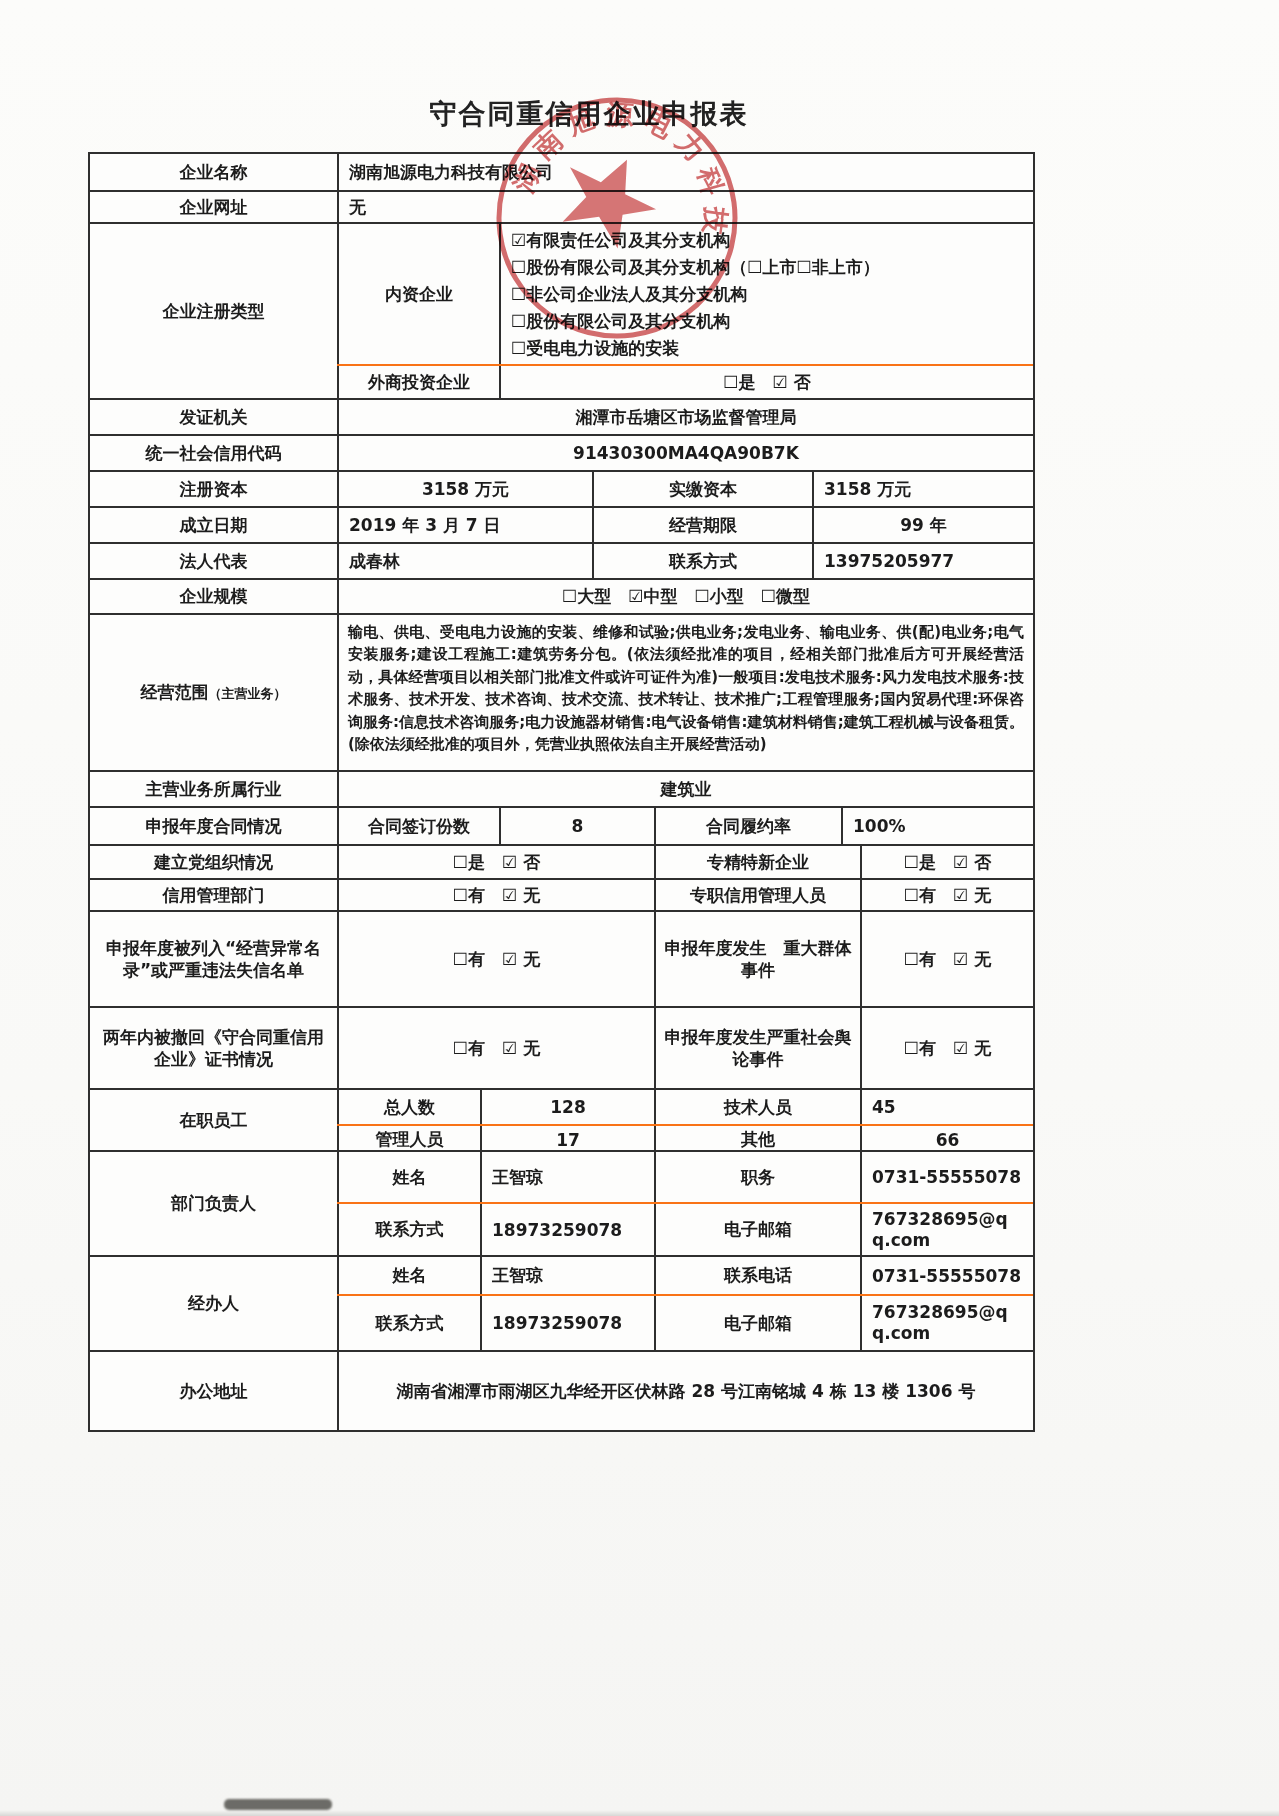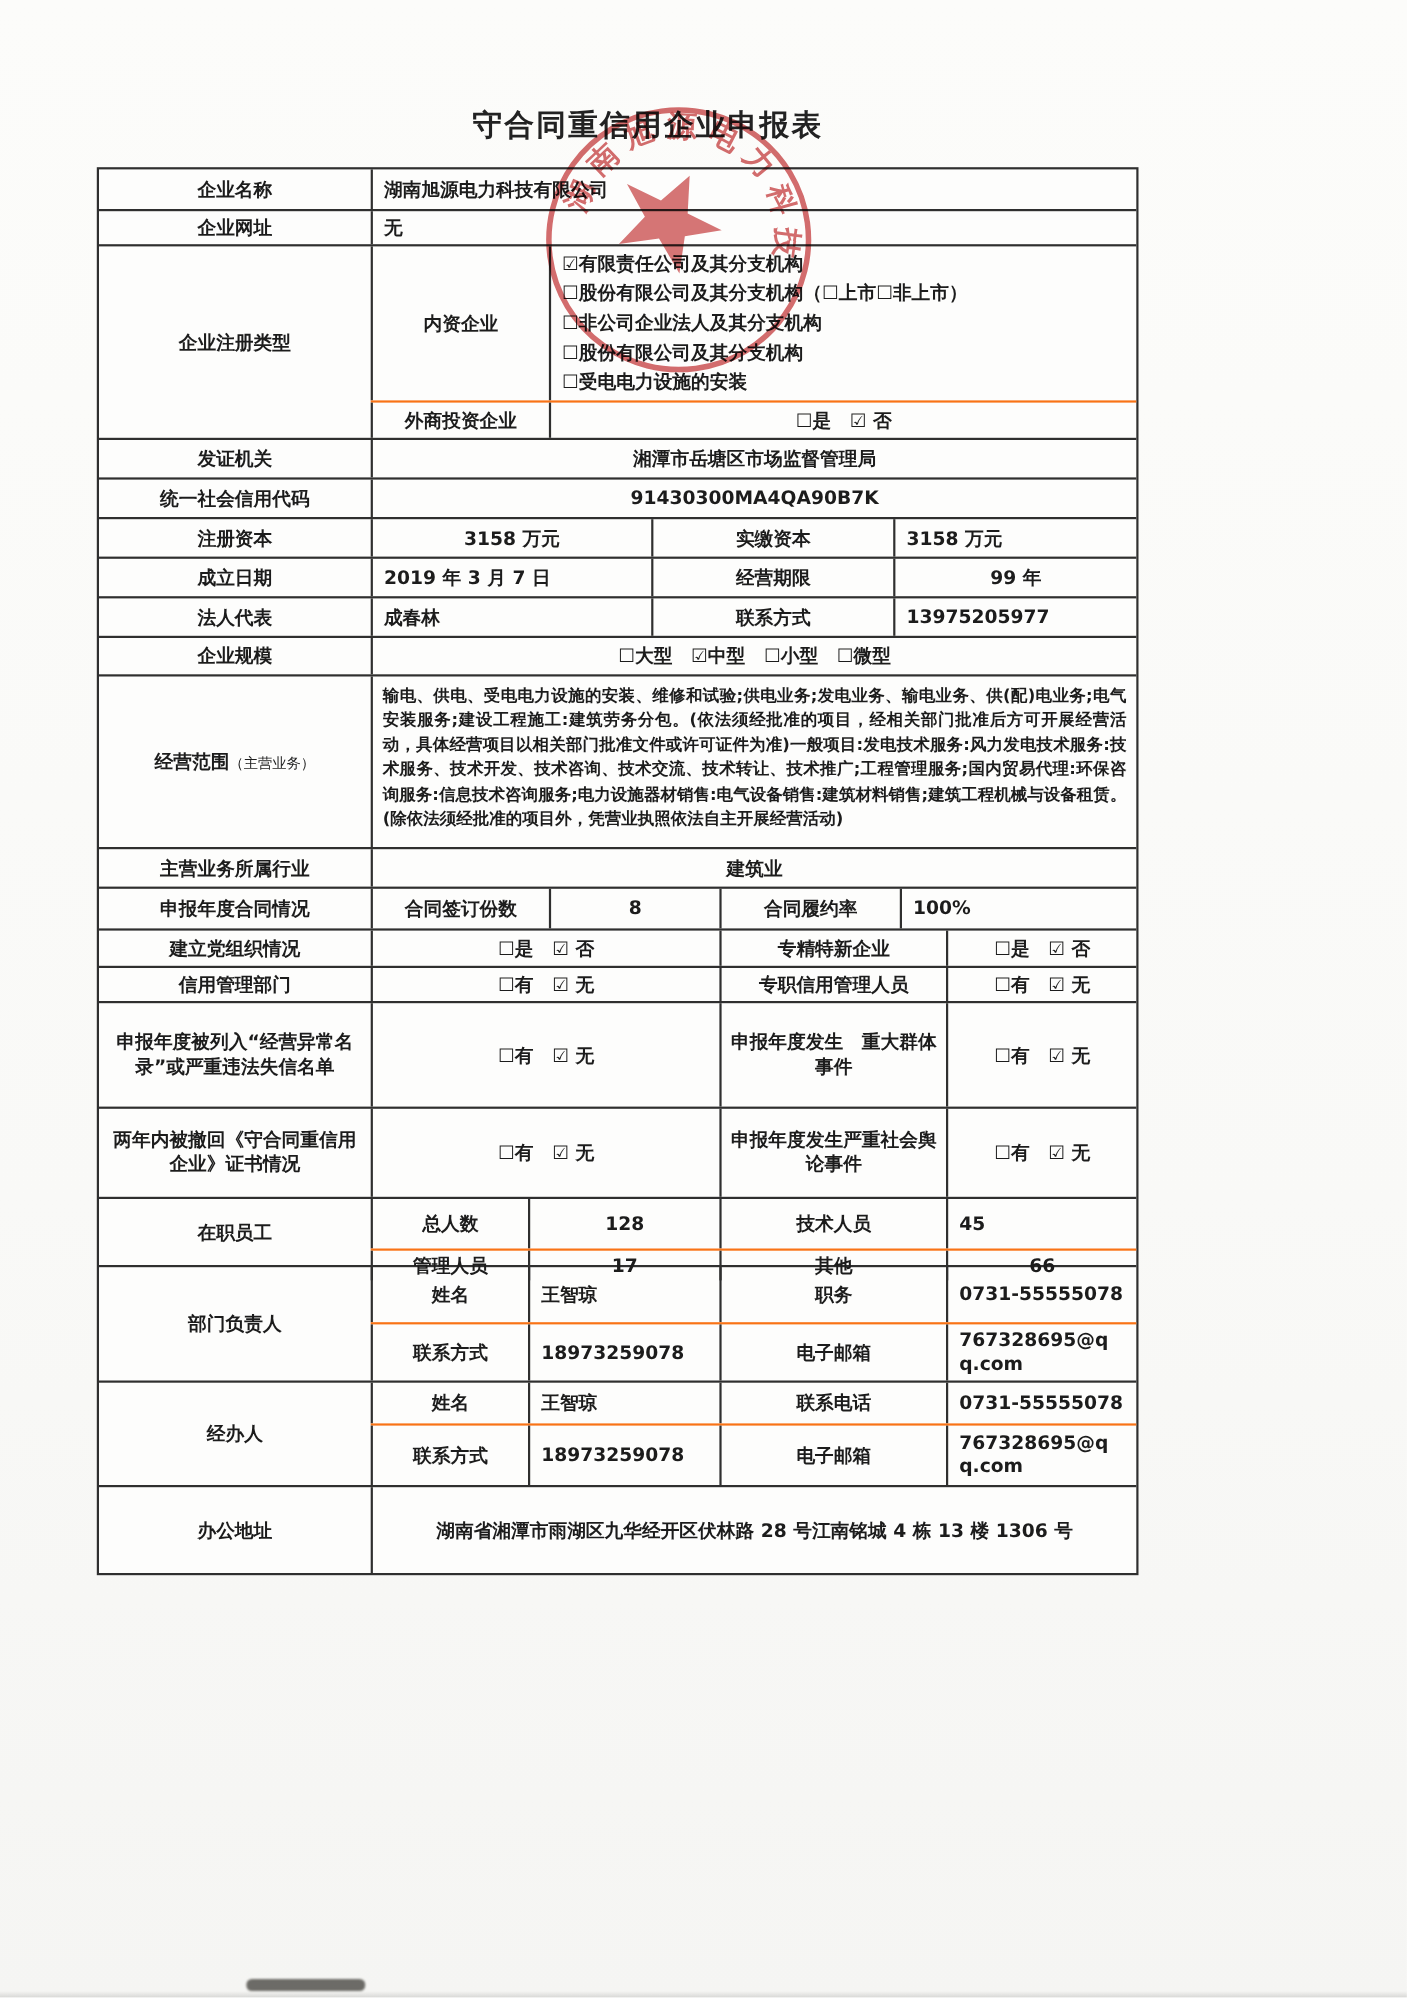--- a/index.html
+++ b/index.html
@@ -29,21 +29,21 @@
   .lab { justify-content:center; text-align:center; font-weight:700; padding:2px 6px; }
   .val { padding:2px 10px; font-weight:600; }
   .ctr { justify-content:center; text-align:center; }
   .w-label { width:247px; flex:none; }
   .stack { flex:1; display:flex; flex-direction:column; }
   .sub { display:flex; flex:1; }
   .sub + .sub { border-top:2px solid #f97316; }
   .sub .td:first-child { border-left:2px solid #2f2f2f; }
   .opts { flex-direction:column; align-items:flex-start; justify-content:center; line-height:27px; font-weight:700; }
   .scope { display:block; padding:6px 9px 4px 9px; font-size:15px; line-height:22.4px; font-weight:600; text-align:justify; }
-  .small-paren { font-size:13px; font-weight:400; }
+  .small-paren { font-size:13px; font-weight:700; }
   .email { word-break:break-all; line-height:21px; }
   .wrapcell { line-height:22px; }
   
   .stamp { position:absolute; left:483px; top:84px; width:268px; height:268px; mix-blend-mode:multiply; opacity:.88; transform:rotate(14deg); pointer-events:none; }
   
   .smudge { position:absolute; left:224px; top:1799px; width:108px; height:11px; background:#55544f; border-radius:5px; filter:blur(1.2px); opacity:.85; }
   .edge-shadow { position:absolute; left:0; bottom:0; width:100%; height:6px; background:linear-gradient(180deg, rgba(0,0,0,0), rgba(0,0,0,.12)); }
 </style>
 </head>
 <body>
@@ -132,21 +132,21 @@
 
     <div class="tr" style="height:36px">
       <div class="td lab w-label">主营业务所属行业</div>
       <div class="td val ctr" style="flex:1">建筑业</div>
     </div>
 
     <div class="tr" style="height:38px">
       <div class="td lab w-label">申报年度合同情况</div>
       <div class="td lab" style="width:162px; flex:none">合同签订份数</div>
       <div class="td val ctr" style="width:155px; flex:none">8</div>
-      <div class="td lab" style="width:164px; flex:none">合同履约率</div>
+      <div class="td lab" style="width:187px; flex:none">合同履约率</div>
       <div class="td val" style="flex:1">100%</div>
     </div>
 
     <div class="tr" style="height:34px">
       <div class="td lab w-label">建立党组织情况</div>
       <div class="td val ctr" style="width:317px; flex:none">☐是　☑ 否</div>
       <div class="td lab" style="width:206px; flex:none">专精特新企业</div>
       <div class="td val ctr" style="flex:1">☐是　☑ 否</div>
     </div>
 
@@ -167,21 +167,21 @@
     <div class="tr" style="height:82px">
       <div class="td lab w-label wrapcell">两年内被撤回《守合同重信用企业》证书情况</div>
       <div class="td val ctr" style="width:317px; flex:none">☐有　☑ 无</div>
       <div class="td lab wrapcell" style="width:206px; flex:none">申报年度发生严重社会舆论事件</div>
       <div class="td val ctr" style="flex:1">☐有　☑ 无</div>
     </div>
 
     <div class="group" style="height:62px">
       <div class="td lab w-label">在职员工</div>
       <div class="stack">
-        <div class="sub" style="height:45px; flex:none">
+        <div class="sub" style="height:34px; flex:none">
           <div class="td lab" style="width:143px; flex:none">总人数</div>
           <div class="td val ctr" style="width:174px; flex:none">128</div>
           <div class="td lab" style="width:206px; flex:none">技术人员</div>
           <div class="td val" style="flex:1">45</div>
         </div>
         <div class="sub" style="flex:1">
           <div class="td lab" style="width:143px; flex:none">管理人员</div>
           <div class="td val ctr" style="width:174px; flex:none">17</div>
           <div class="td lab" style="width:206px; flex:none">其他</div>
           <div class="td val ctr" style="flex:1">66</div>

